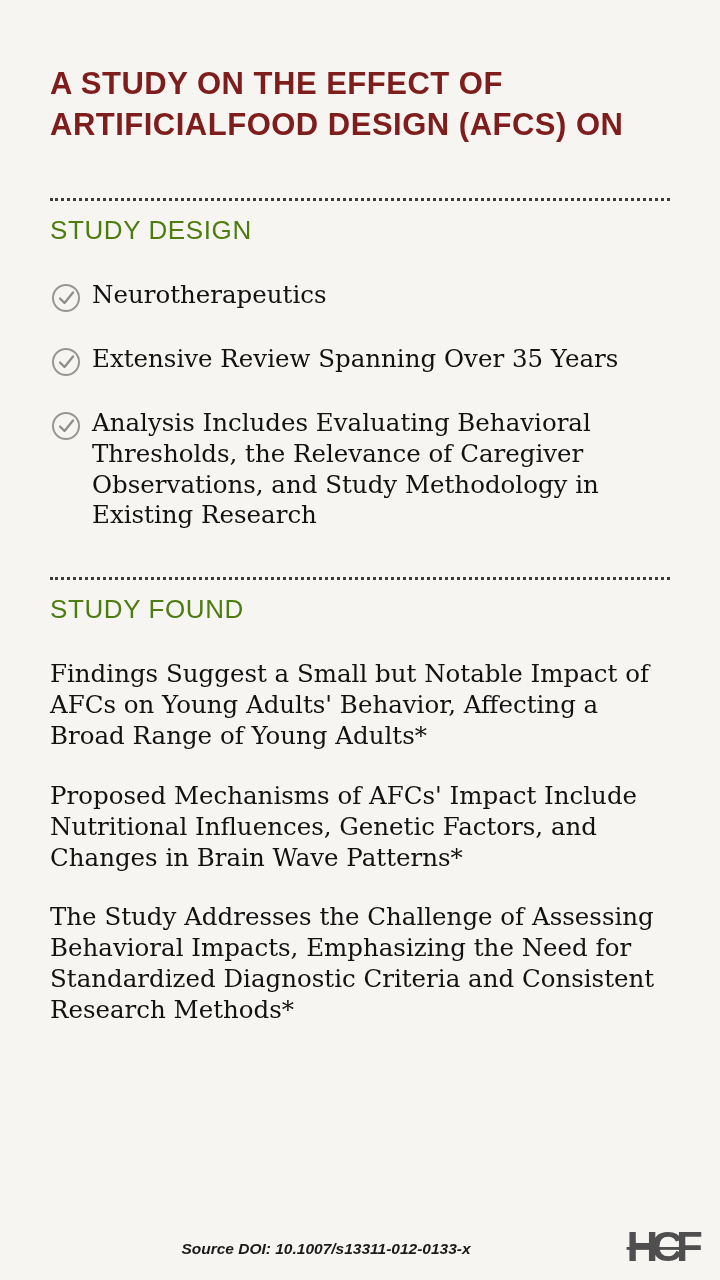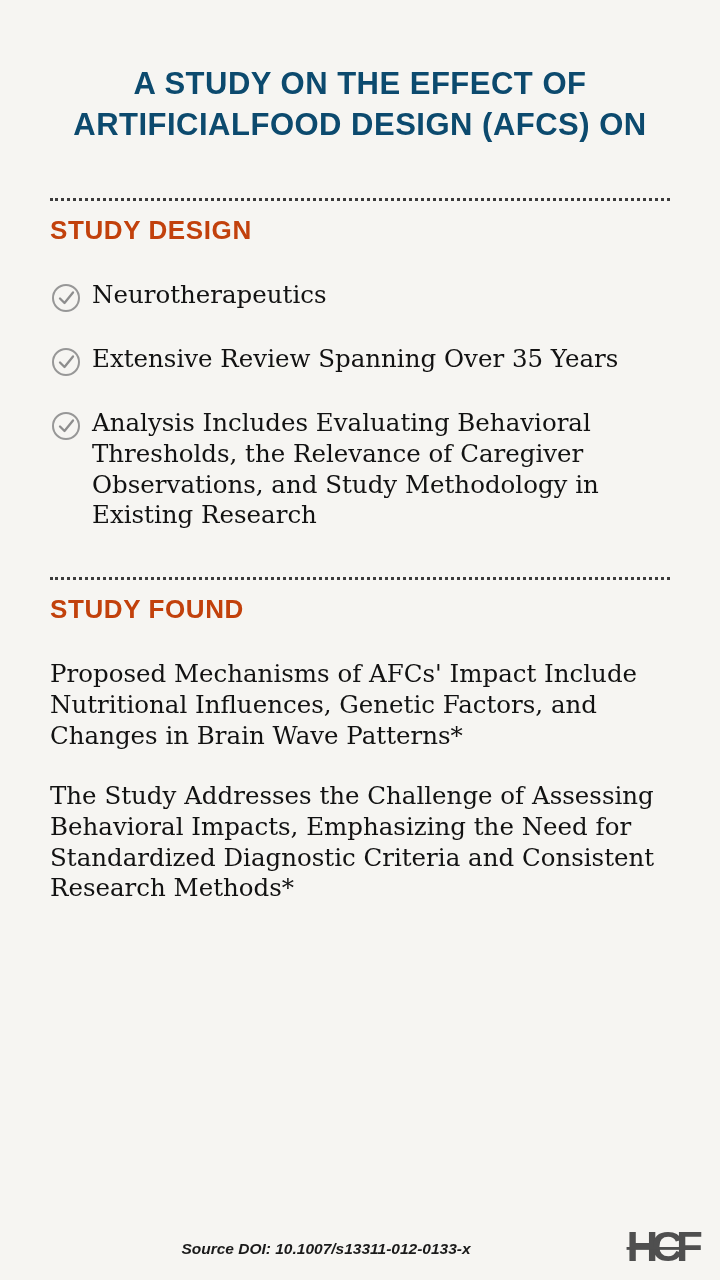--- a/index.html
+++ b/index.html
@@ -15,37 +15,37 @@
     width: 720px;
     height: 1280px;
     padding: 64px 50px 0 50px;
     position: relative;
   }
   .title {
     font-family: "Liberation Sans", "DejaVu Sans", sans-serif;
     font-weight: 800;
     font-size: 31px;
     line-height: 1.32;
-    text-align: center;
+    text-align: left;
     letter-spacing: 0.5px;
-    color: #0c4a6e;
+    color: #7f1d1d;
   }
   .divider {
     border-top: 3px dotted #3c3c3c;
     margin-top: 52px;
     height: 0;
   }
   .divider.second { margin-top: 46px; }
   .section-heading {
     font-family: "Liberation Sans", "DejaVu Sans", sans-serif;
-    font-weight: 700;
+    font-weight: 400;
     font-size: 26px;
     letter-spacing: 0.6px;
     margin-top: 14px;
-    color: #c2410c;
+    color: #4d7c0f;
   }
   .checklist {
     list-style: none;
     margin-top: 34px;
   }
   .check-item {
     display: flex;
     align-items: flex-start;
     gap: 10px;
     margin-bottom: 30px;
@@ -132,20 +132,21 @@
       </span>
       <span class="item-text">Analysis Includes Evaluating Behavioral Thresholds, the Relevance of Caregiver Observations, and Study Methodology in Existing Research</span>
     </li>
   </ul>
 
   <div class="divider second"></div>
 
   <h2 class="section-heading">STUDY FOUND</h2>
 
   <div class="paragraphs">
+    <p class="para">Findings Suggest a Small but Notable Impact of AFCs on Young Adults' Behavior, Affecting a Broad Range of Young Adults*</p>
     <p class="para">Proposed Mechanisms of AFCs' Impact Include Nutritional Influences, Genetic Factors, and Changes in Brain Wave Patterns*</p>
     <p class="para">The Study Addresses the Challenge of Assessing Behavioral Impacts, Emphasizing the Need for Standardized Diagnostic Criteria and Consistent Research Methods*</p>
   </div>
 
   <div class="footer-source">Source DOI: 10.1007/s13311-012-0133-x</div>
   <div class="logo">HCF</div>
 
 </div>
 
 </body></html>

